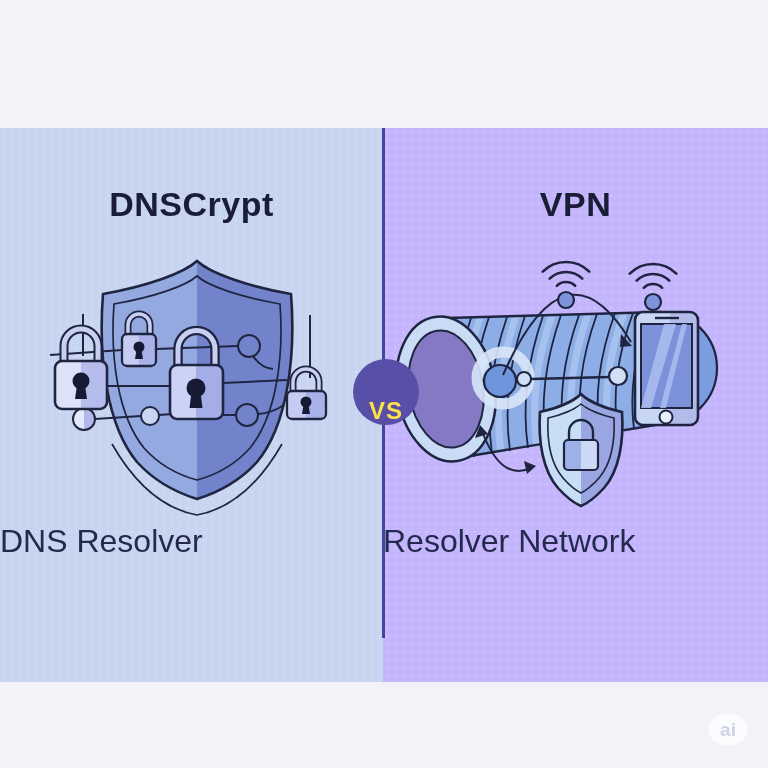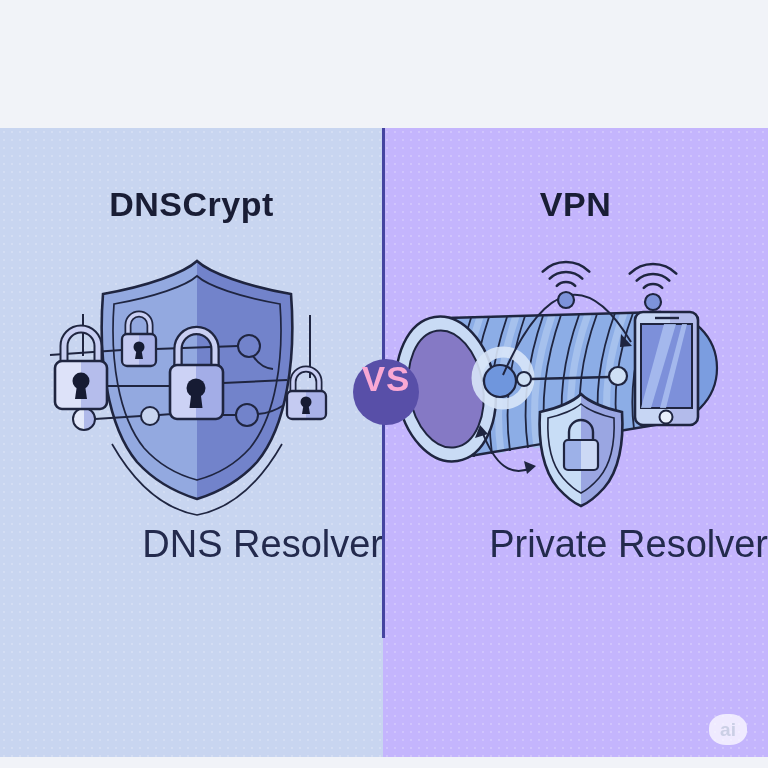--- a/index.html
+++ b/index.html
@@ -2,43 +2,43 @@
 <html><head>
 <meta charset="utf-8">
 <style>
   html,body{margin:0;padding:0;}
   body{
     width:768px;height:768px;overflow:hidden;position:relative;
     background:#f1f3f8;
     font-family:"Liberation Sans", sans-serif;
   }
   .stage{position:absolute;inset:0;}
-  .panels{position:absolute;left:0;top:128px;width:768px;height:629px;display:flex;}
+  .panels{position:absolute;left:0;top:128px;width:768px;height:554px;display:flex;}
   .panel{position:relative;height:100%;}
   .panel.left{width:383px;background:#c8d5f0;}
   .panel.right{width:383px;background:#c4b5fd;flex:1;}
   .panel::before{
     content:"";position:absolute;inset:0;pointer-events:none;opacity:.28;
     background-image:radial-gradient(rgba(255,255,255,.7) 1px, transparent 1.4px);
     background-size:8px 8px;
   }
   .divider{position:absolute;left:382px;top:128px;width:3px;height:510px;background:#4544a0;}
   .panel-title{
     position:absolute;top:57px;left:0;width:100%;text-align:center;
     font-size:34px;font-weight:bold;color:#191d35;letter-spacing:.5px;
   }
   .panel-caption{
-    position:absolute;top:395px;left:0;width:100%;text-align:right;
-    font-size:38px;font-weight:400;color:#232a4d;
+    position:absolute;top:395px;left:0;width:100%;text-align:left;
+    font-size:32px;font-weight:400;color:#232a4d;
   }
   .illus{position:absolute;left:0;top:0;width:383px;height:510px;}
   .vs-badge{
     position:absolute;left:353px;top:359px;width:66px;height:66px;border-radius:50%;
-    background:#584fa8;display:flex;align-items:flex-start;justify-content:center;
-    color:#f9a8d4;font-size:35px;font-weight:bold;letter-spacing:1px;z-index:5;
+    background:#584fa8;display:flex;align-items:flex-end;justify-content:center;
+    color:#fde047;font-size:24px;font-weight:bold;letter-spacing:1px;z-index:5;
   }
   .watermark{
     position:absolute;left:709px;top:714px;width:38px;height:31px;border-radius:45%;
     background:rgba(255,255,255,.72);display:flex;align-items:center;justify-content:center;
     color:rgba(196,202,224,.85);font-size:19px;font-weight:bold;z-index:6;
   }
 </style>
 </head>
 <body>
 
@@ -248,21 +248,21 @@
           <rect x="181" y="312" width="34" height="30" rx="4" fill="url(#lock2Split)" stroke="#1f2540" stroke-width="2.2"></rect>
         </g>
 
         <g>
           <path d="M99,303 Q118,354 148,340" fill="none" stroke="#1f2540" stroke-width="2"></path>
           <path d="M97,297 L92,310 L105,306 Z" fill="#1f2540"></path>
           <path d="M153,338 L141,333 L144,346 Z" fill="#1f2540"></path>
         </g>
       </svg>
 
-      <div class="panel-caption">Private Resolver</div>
+      <div class="panel-caption">Resolver Network</div>
     </div>
   </div>
 
   <div class="divider"></div>
 
   <div class="vs-badge">
     <span>VS</span>
   </div>
 
   <div class="watermark">

